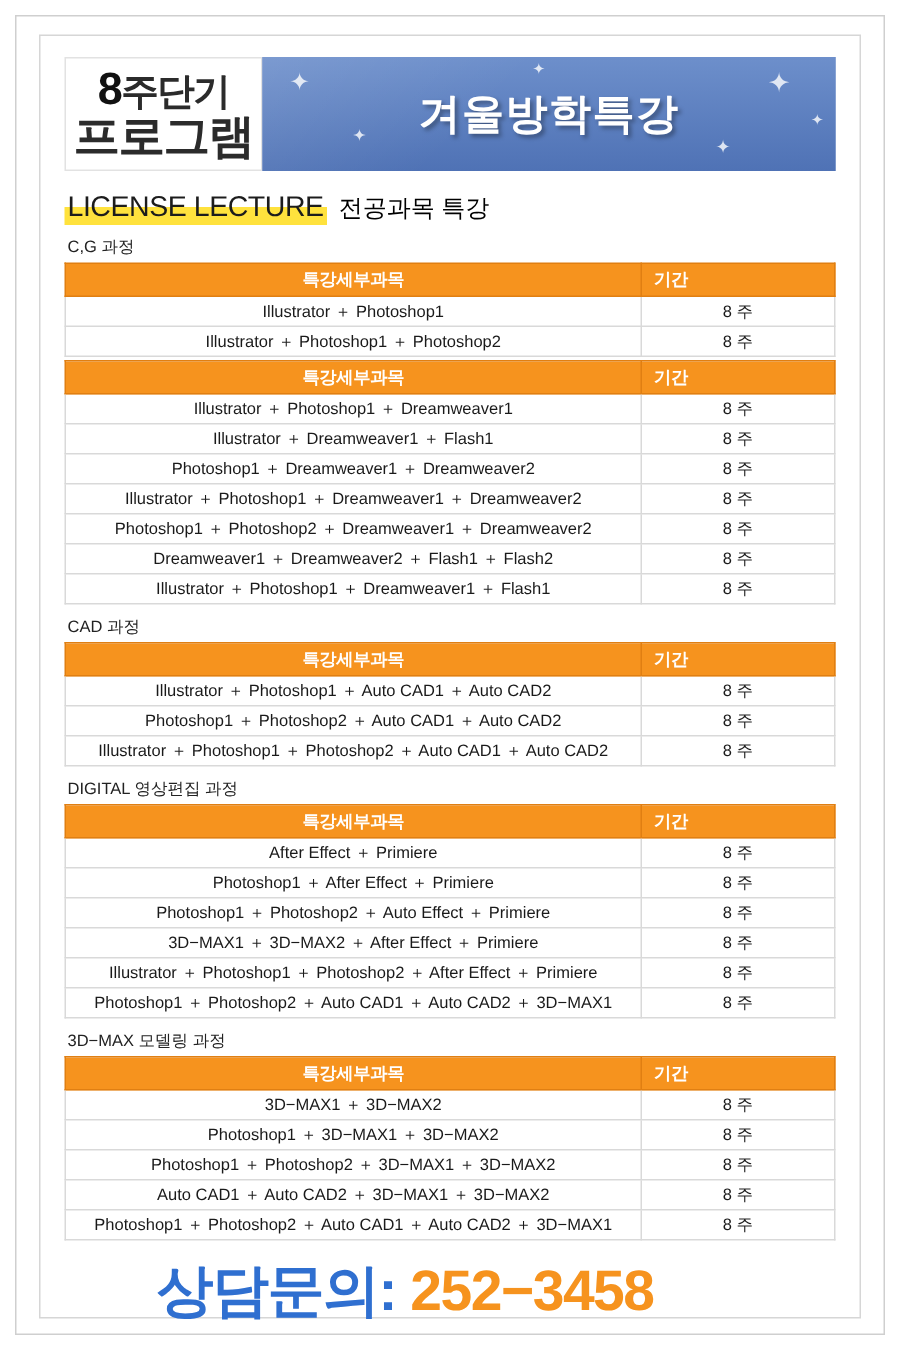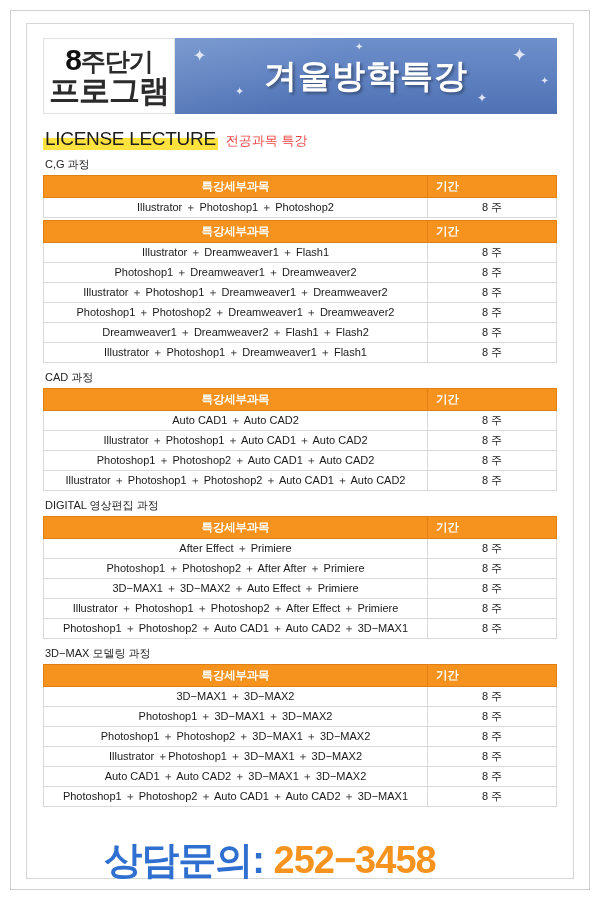--- a/index.html
+++ b/index.html
@@ -82,21 +82,21 @@
     background-image:
       linear-gradient(135deg, rgba(255,255,255,0.10) 0%, rgba(255,255,255,0) 40%),
       linear-gradient(180deg, #6d8fcb 0%, #4f72b5 100%);
     display: flex;
     align-items: center;
     justify-content: center;
     position: relative;
     overflow: hidden;
   }
   .banner-right .title {
-    font-size: 33px;
+    font-size: 28px;
     font-weight: bold;
     color: #ffffff;
     letter-spacing: 1px;
     text-shadow: 2px 2px 3px rgba(0,0,0,0.35);
     z-index: 2;
   }
   .spark {
     position: absolute;
     color: #ffffff;
     opacity: 0.8;
@@ -120,22 +120,22 @@
   }
   .section-head .main {
     font-size: 19px;
     font-weight: normal;
     color: #1c1c1c;
     background: linear-gradient(to top, #ffe23d 55%, rgba(255,226,61,0) 55%);
     padding: 0 2px;
     letter-spacing: -0.3px;
   }
   .section-head .sub {
-    font-size: 13px;
-    color: #ef4444;
+    font-size: 16px;
+    color: #000000;
   }
 
   .course-label {
     font-size: 11px;
     color: #222222;
     margin: 7px 0 3px 2px;
   }
 
   
   table.course {
@@ -224,34 +224,42 @@
           <div class="course-label">C,G 과정</div>
           <table class="course">
             <thead>
               <tr>
                 <th>특강세부과목</th>
                 <th class="dur">기간</th>
               </tr>
             </thead>
             <tbody>
               <tr>
+                <td>Illustrator ＋ Photoshop1</td>
+                <td class="dur">8 주</td>
+              </tr>
+              <tr>
                 <td>Illustrator ＋ Photoshop1 ＋ Photoshop2</td>
                 <td class="dur">8 주</td>
               </tr>
             </tbody>
           </table>
           <table class="course">
             <thead>
               <tr>
                 <th>특강세부과목</th>
                 <th class="dur">기간</th>
               </tr>
             </thead>
             <tbody>
               <tr>
+                <td>Illustrator ＋ Photoshop1 ＋ Dreamweaver1</td>
+                <td class="dur">8 주</td>
+              </tr>
+              <tr>
                 <td>Illustrator ＋ Dreamweaver1 ＋ Flash1</td>
                 <td class="dur">8 주</td>
               </tr>
               <tr>
                 <td>Photoshop1 ＋ Dreamweaver1 ＋ Dreamweaver2</td>
                 <td class="dur">8 주</td>
               </tr>
               <tr>
                 <td>Illustrator ＋ Photoshop1 ＋ Dreamweaver1 ＋ Dreamweaver2</td>
                 <td class="dur">8 주</td>
@@ -273,24 +281,20 @@
           <div class="course-label">CAD 과정</div>
           <table class="course">
             <thead>
               <tr>
                 <th>특강세부과목</th>
                 <th class="dur">기간</th>
               </tr>
             </thead>
             <tbody>
               <tr>
-                <td>Auto CAD1 ＋ Auto CAD2</td>
-                <td class="dur">8 주</td>
-              </tr>
-              <tr>
                 <td>Illustrator ＋ Photoshop1 ＋ Auto CAD1 ＋ Auto CAD2</td>
                 <td class="dur">8 주</td>
               </tr>
               <tr>
                 <td>Photoshop1 ＋ Photoshop2 ＋ Auto CAD1 ＋ Auto CAD2</td>
                 <td class="dur">8 주</td>
               </tr>
               <tr>
                 <td>Illustrator ＋ Photoshop1 ＋ Photoshop2 ＋ Auto CAD1 ＋ Auto CAD2</td>
                 <td class="dur">8 주</td>
@@ -304,25 +308,29 @@
                 <th>특강세부과목</th>
                 <th class="dur">기간</th>
               </tr>
             </thead>
             <tbody>
               <tr>
                 <td>After Effect ＋ Primiere</td>
                 <td class="dur">8 주</td>
               </tr>
               <tr>
-                <td>Photoshop1 ＋ Photoshop2 ＋ After After ＋ Primiere</td>
-                <td class="dur">8 주</td>
-              </tr>
-              <tr>
-                <td>3D−MAX1 ＋ 3D−MAX2 ＋ Auto Effect ＋ Primiere</td>
+                <td>Photoshop1 ＋ After Effect ＋ Primiere</td>
+                <td class="dur">8 주</td>
+              </tr>
+              <tr>
+                <td>Photoshop1 ＋ Photoshop2 ＋ Auto Effect ＋ Primiere</td>
+                <td class="dur">8 주</td>
+              </tr>
+              <tr>
+                <td>3D−MAX1 ＋ 3D−MAX2 ＋ After Effect ＋ Primiere</td>
                 <td class="dur">8 주</td>
               </tr>
               <tr>
                 <td>Illustrator ＋ Photoshop1 ＋ Photoshop2 ＋ After Effect ＋ Primiere</td>
                 <td class="dur">8 주</td>
               </tr>
               <tr>
                 <td>Photoshop1 ＋ Photoshop2 ＋ Auto CAD1 ＋ Auto CAD2 ＋ 3D−MAX1</td>
                 <td class="dur">8 주</td>
               </tr>
@@ -340,24 +348,20 @@
               <tr>
                 <td>3D−MAX1 ＋ 3D−MAX2</td>
                 <td class="dur">8 주</td>
               </tr>
               <tr>
                 <td>Photoshop1 ＋ 3D−MAX1 ＋ 3D−MAX2</td>
                 <td class="dur">8 주</td>
               </tr>
               <tr>
                 <td>Photoshop1 ＋ Photoshop2 ＋ 3D−MAX1 ＋ 3D−MAX2</td>
-                <td class="dur">8 주</td>
-              </tr>
-              <tr>
-                <td>Illustrator ＋Photoshop1 ＋ 3D−MAX1 ＋ 3D−MAX2</td>
                 <td class="dur">8 주</td>
               </tr>
               <tr>
                 <td>Auto CAD1 ＋ Auto CAD2 ＋ 3D−MAX1 ＋ 3D−MAX2</td>
                 <td class="dur">8 주</td>
               </tr>
               <tr>
                 <td>Photoshop1 ＋ Photoshop2 ＋ Auto CAD1 ＋ Auto CAD2 ＋ 3D−MAX1</td>
                 <td class="dur">8 주</td>
               </tr>

